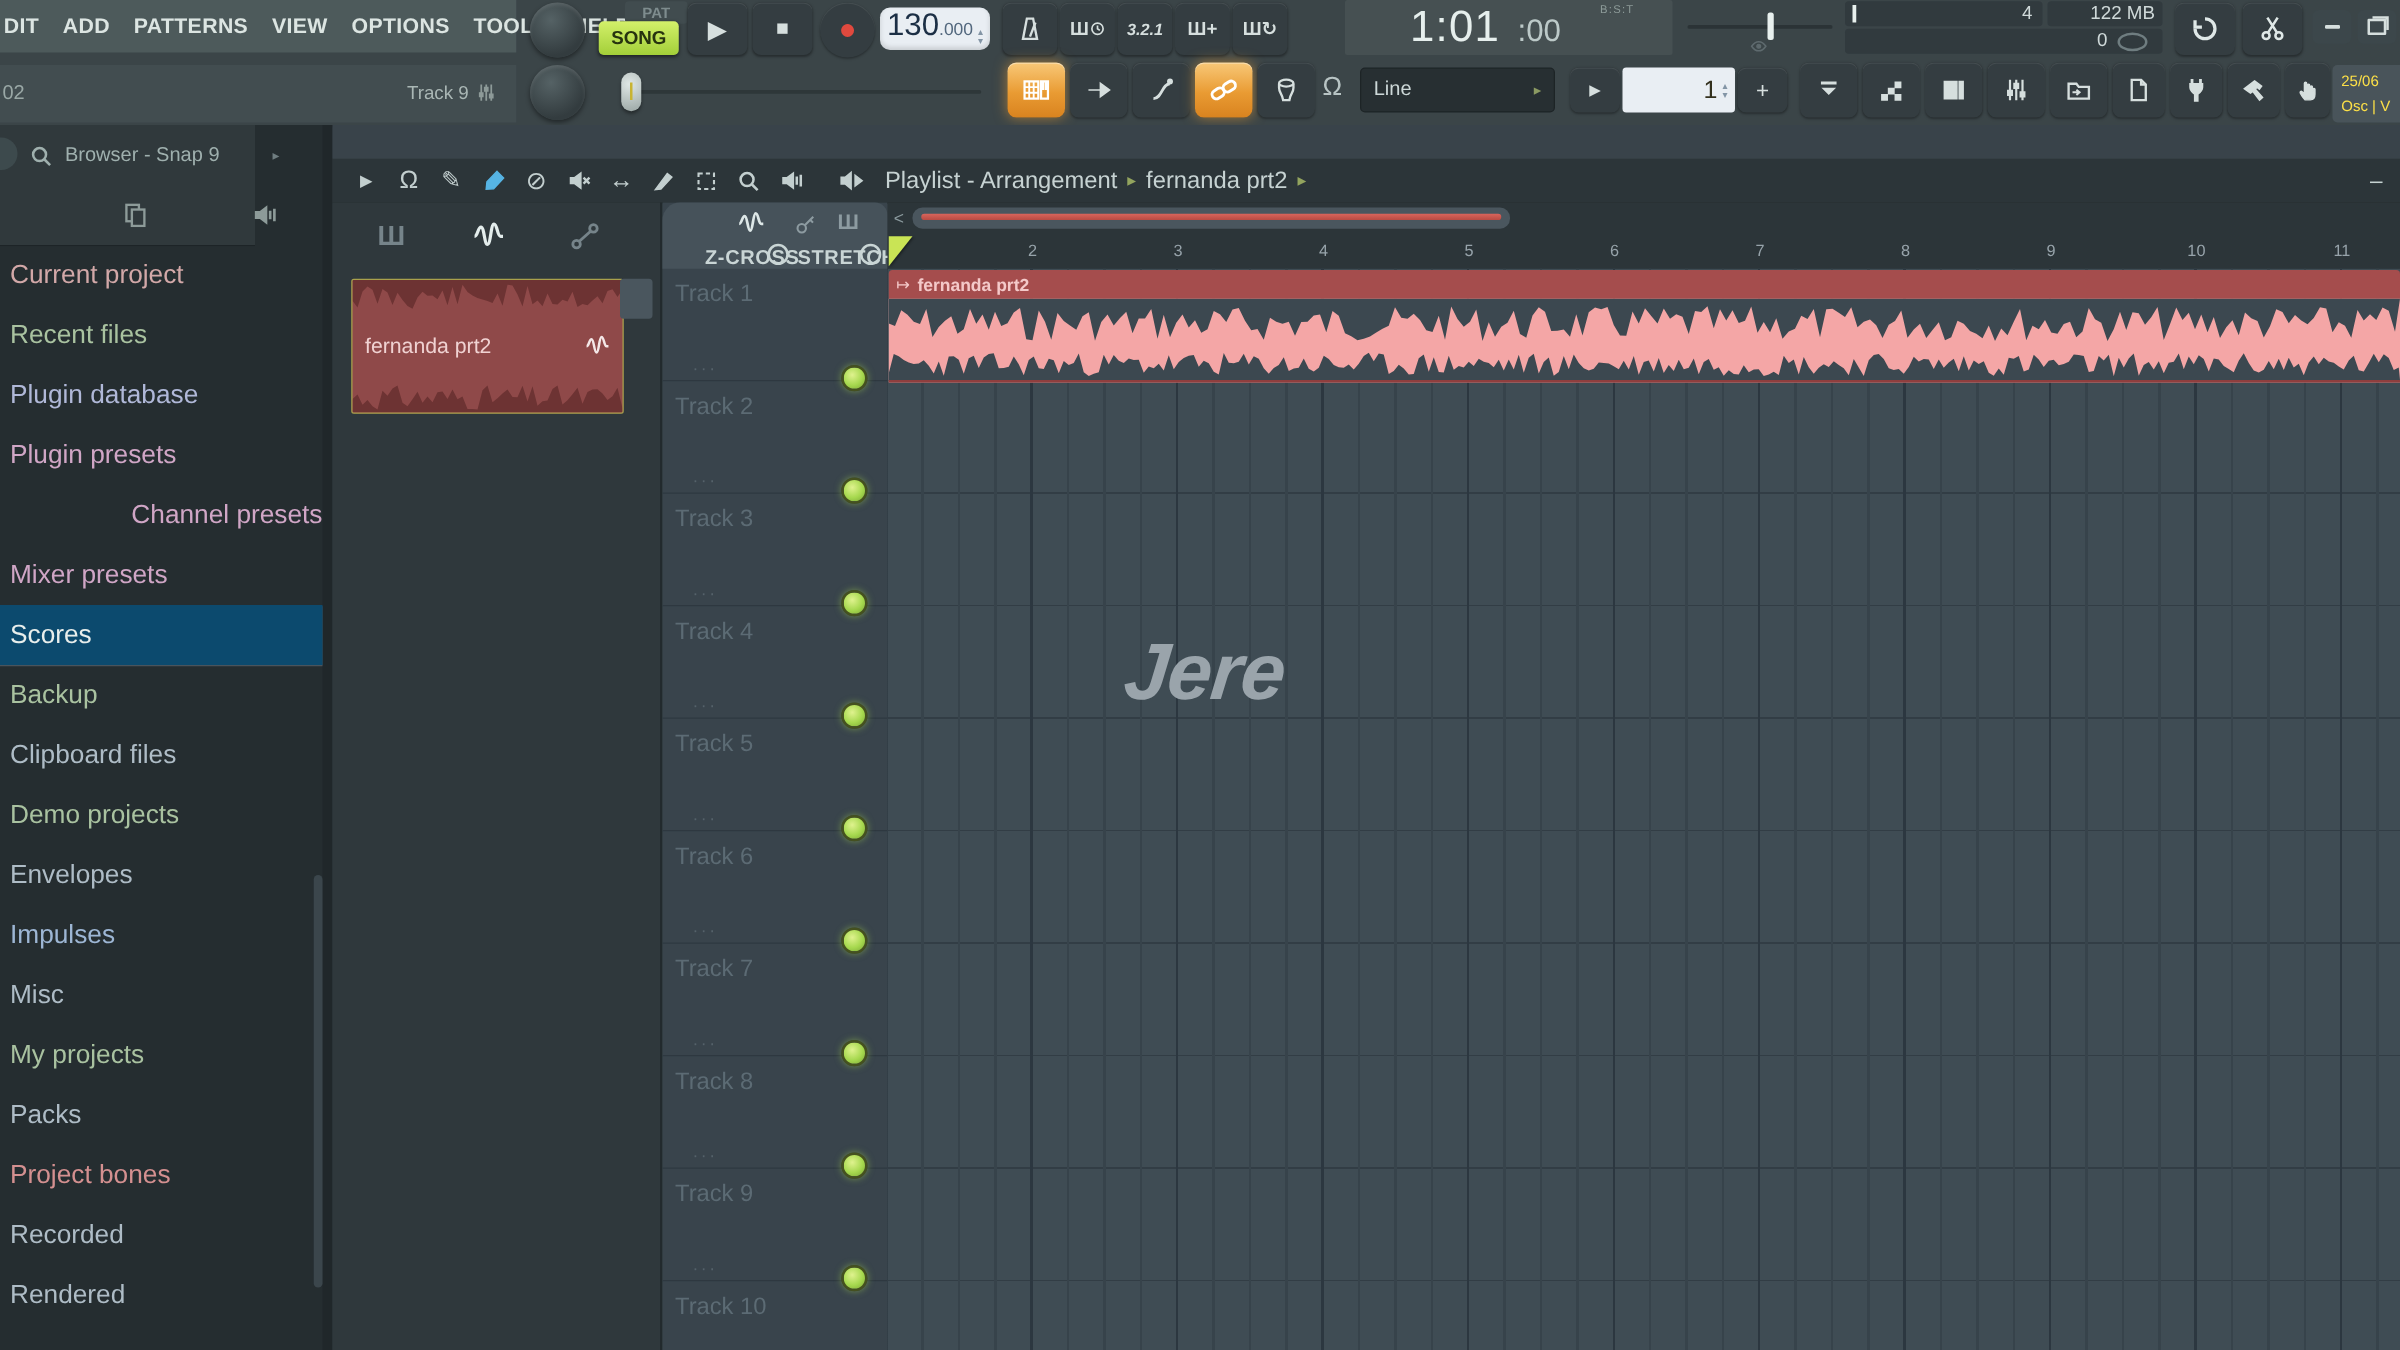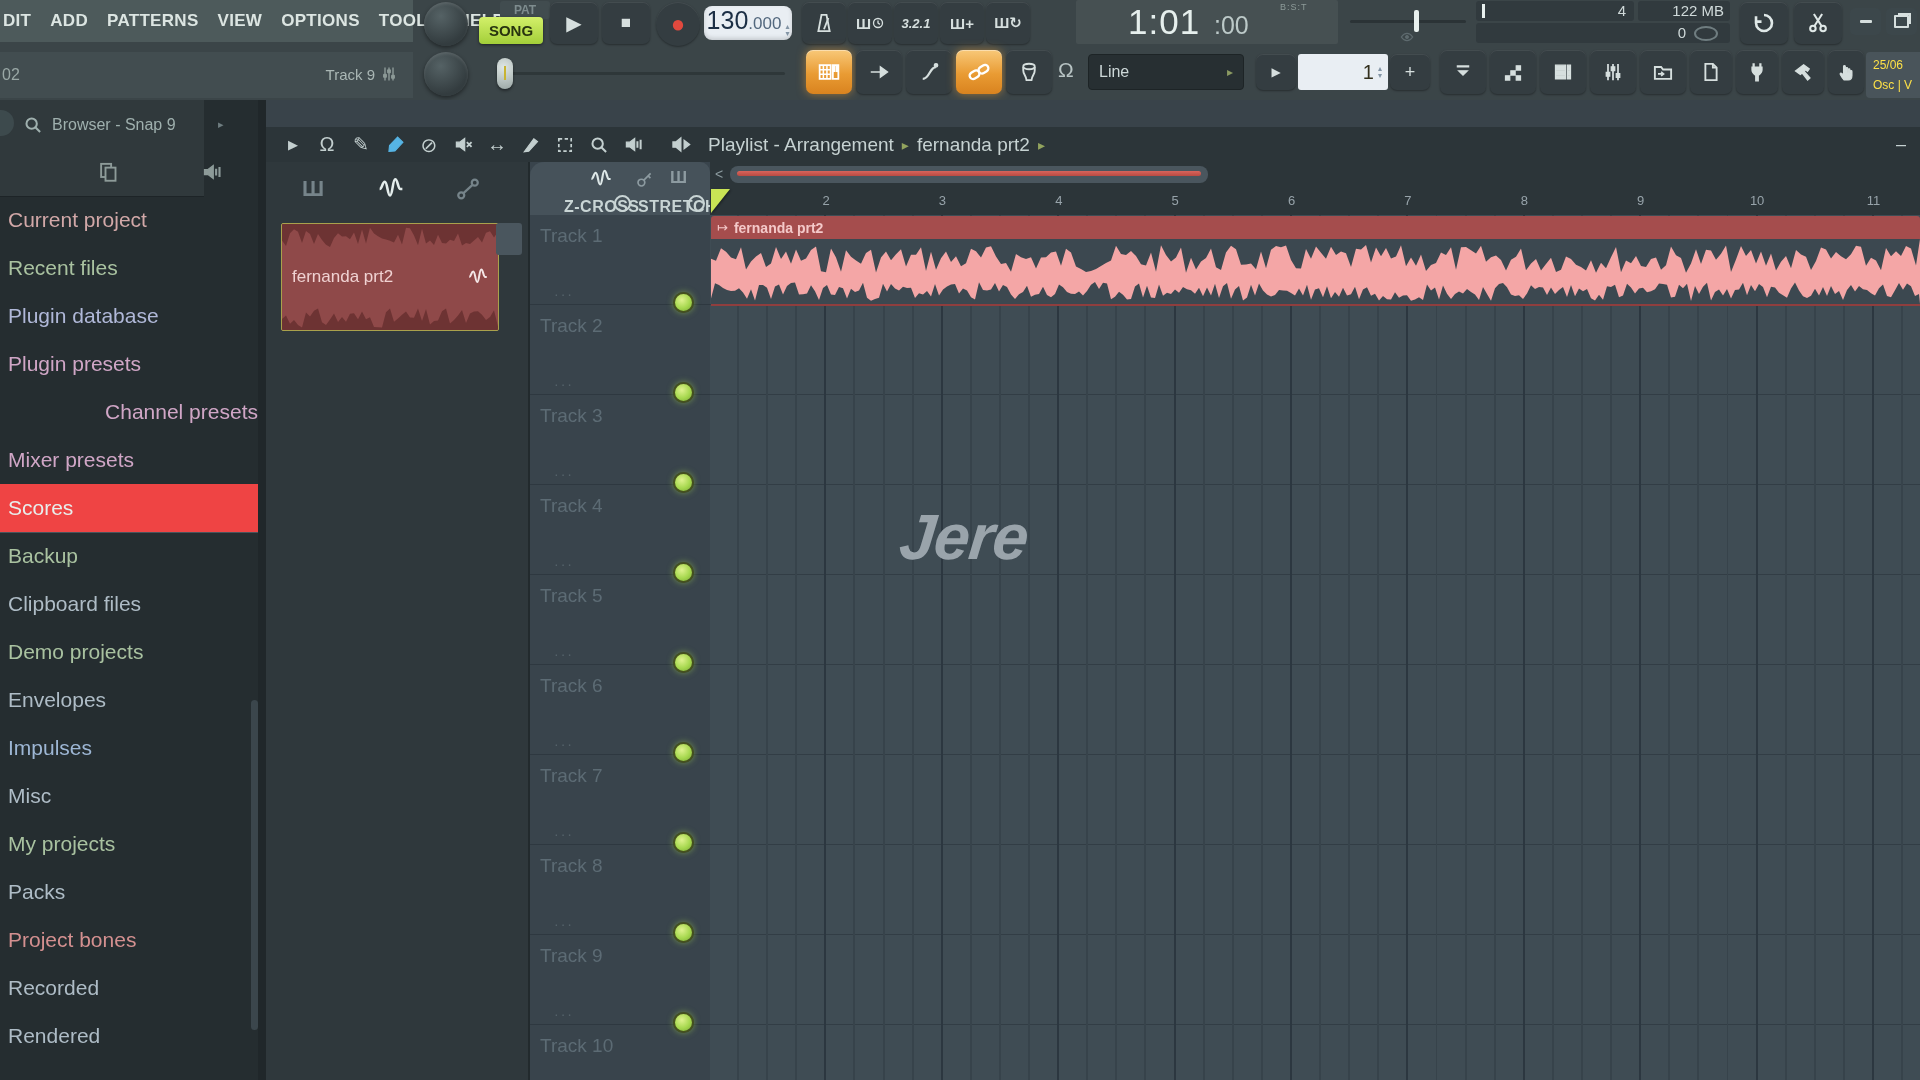--- a/index.html
+++ b/index.html
@@ -14,36 +14,36 @@
   .row2-panel{left:0;top:52px;width:413px;height:46px;background:#424d50;}
   .knob{border-radius:50%;background:radial-gradient(circle at 38% 32%,#556265,#333c3f 70%);box-shadow:inset 0 2px 3px rgba(255,255,255,.12),0 2px 4px rgba(0,0,0,.45);}
   .btn{background:#343d41;border-radius:7px;display:flex;align-items:center;justify-content:center;
        box-shadow:inset 0 1px 0 rgba(255,255,255,.08),0 1px 2px rgba(0,0,0,.35);cursor:pointer;}
   .btn.orange{background:linear-gradient(#f8c878,#e99b33 55%,#d9831f);color:#fff;box-shadow:0 0 10px rgba(240,160,50,.55),inset 0 1px 0 rgba(255,255,255,.4);}
   .songbtn{background:linear-gradient(#d3f06a,#a3cf39);border-radius:4px;color:#27330f;font-weight:bold;font-size:15px;
            display:flex;align-items:center;justify-content:center;box-shadow:0 1px 3px rgba(0,0,0,.5);}
   .patlbl{color:#7e8c8e;font-size:12px;font-weight:bold;background:#414c4f;border-radius:3px;display:flex;align-items:center;justify-content:center;}
   .tempo{background:#e9eef3;border-radius:8px;display:flex;align-items:baseline;justify-content:center;box-shadow:inset 0 -2px 4px rgba(0,0,0,.15);}
   .tempo .ti{font-size:25px;color:#1c2f45;}
-  .tempo .tf{font-size:17px;color:#53687e;}
+  .tempo .tf{font-size:14px;color:#53687e;}
   .spin{display:flex;flex-direction:column;font-size:8px;color:#8395a5;line-height:7px;margin-left:4px;}
   .timepanel{background:#465052;border-radius:2px;}
   .tmain{font-size:35px;color:#e6efed;letter-spacing:1px;}
   .tsec{font-size:25px;color:#bcc9c8;}
   .tmode{font-size:9px;color:#8d9b99;letter-spacing:1px;}
   .cell{background:#313a3e;border-radius:3px;color:#cfd9d9;}
   .ic{display:block;}
   .ic use{stroke:currentColor;}
   .glyph{font-weight:bold;}
   
   .browser{left:0;top:100px;width:266px;height:980px;background:#252d30;border-right:8px solid #20272a;box-sizing:border-box;}
   .b-head{position:absolute;left:0;top:0;width:204px;height:96px;background:#30393c;border-bottom:1px solid #1d2427;}
   .b-title{font-size:16px;color:#9fb0ae;}
   .b-item{height:48px;display:flex;align-items:center;padding-left:8px;font-size:21px;cursor:pointer;}
-  .b-item.sel{background:#ef4444;box-shadow:0 1px 0 #49545c;}
+  .b-item.sel{background:#0c4a6e;box-shadow:0 1px 0 #49545c;}
   .b-list{position:absolute;left:0;top:96px;width:258px;}
   
   .pl-toolbar{left:266px;top:127px;width:1654px;height:35px;background:#2c3539;border-bottom:1px solid #20282b;display:flex;align-items:center;}
   .pl-ic{width:34px;height:30px;display:flex;align-items:center;justify-content:center;color:#c3cfcf;cursor:pointer;flex:0 0 auto;}
   .pl-title{font-size:19px;color:#c6d2d2;white-space:nowrap;}
   .chev{color:#93a45e;font-size:14px;padding:0 8px;}
   .picker{left:266px;top:162px;width:264px;height:918px;background:#2f383c;border-right:2px solid #222a2d;box-sizing:border-box;}
   .clip-tile{position:absolute;left:15px;top:61px;width:216px;height:106px;background:#8f4949;border:1px solid #a9a14c;border-radius:2px;overflow:hidden;cursor:pointer;}
   .clip-tile .nm{position:absolute;left:10px;top:50%;transform:translateY(-50%);font-size:17px;color:#f0d2d2;}
   .trackcol{left:530px;top:162px;width:180px;height:918px;background:#39444c;}

